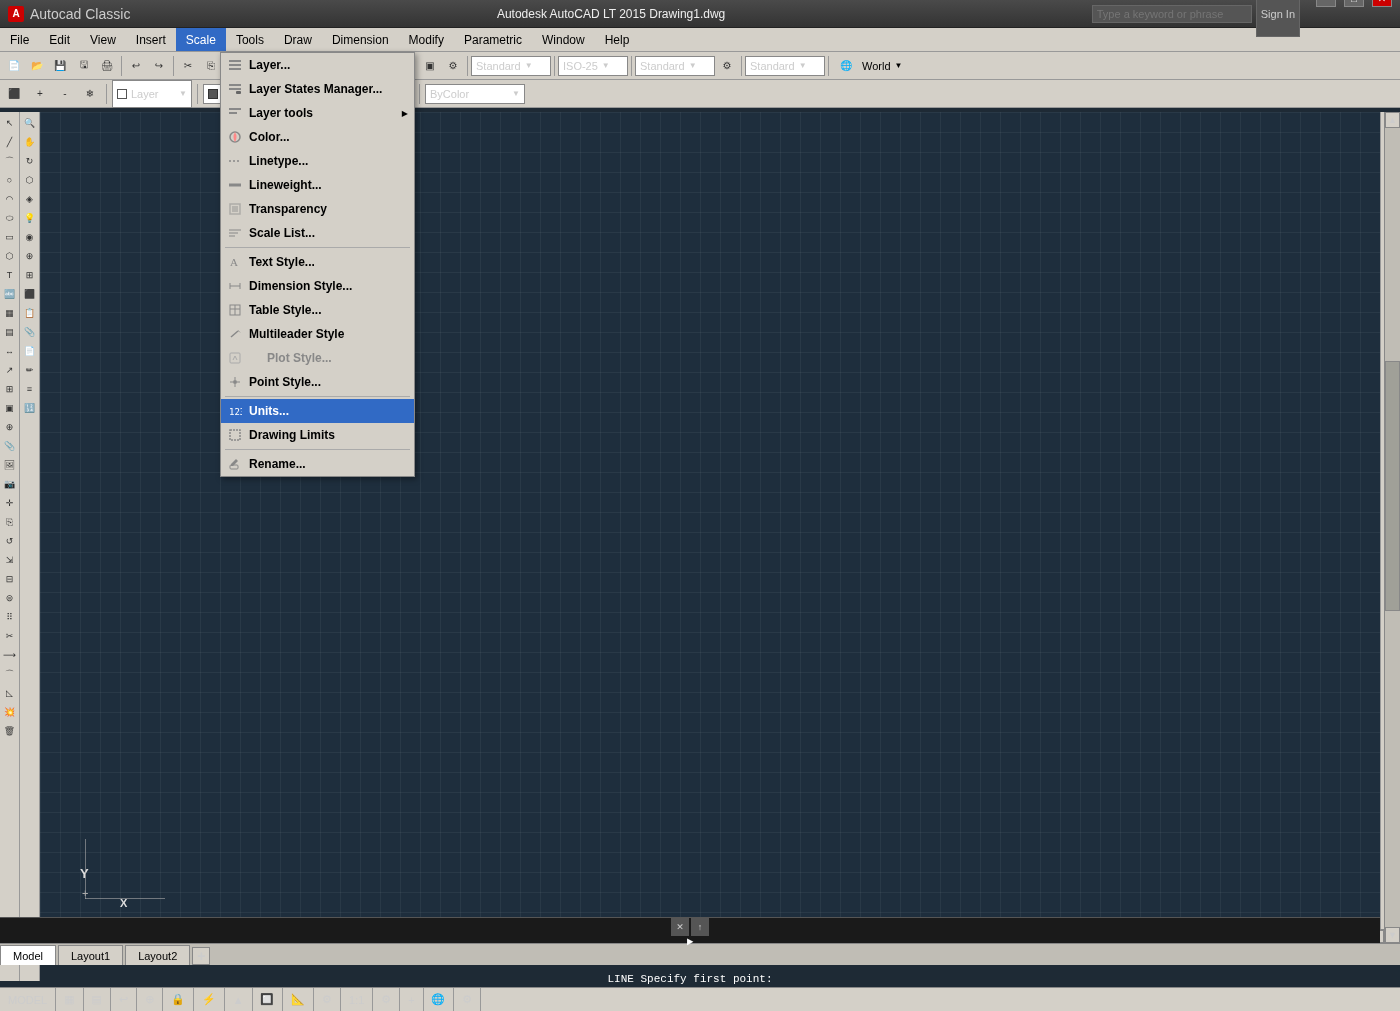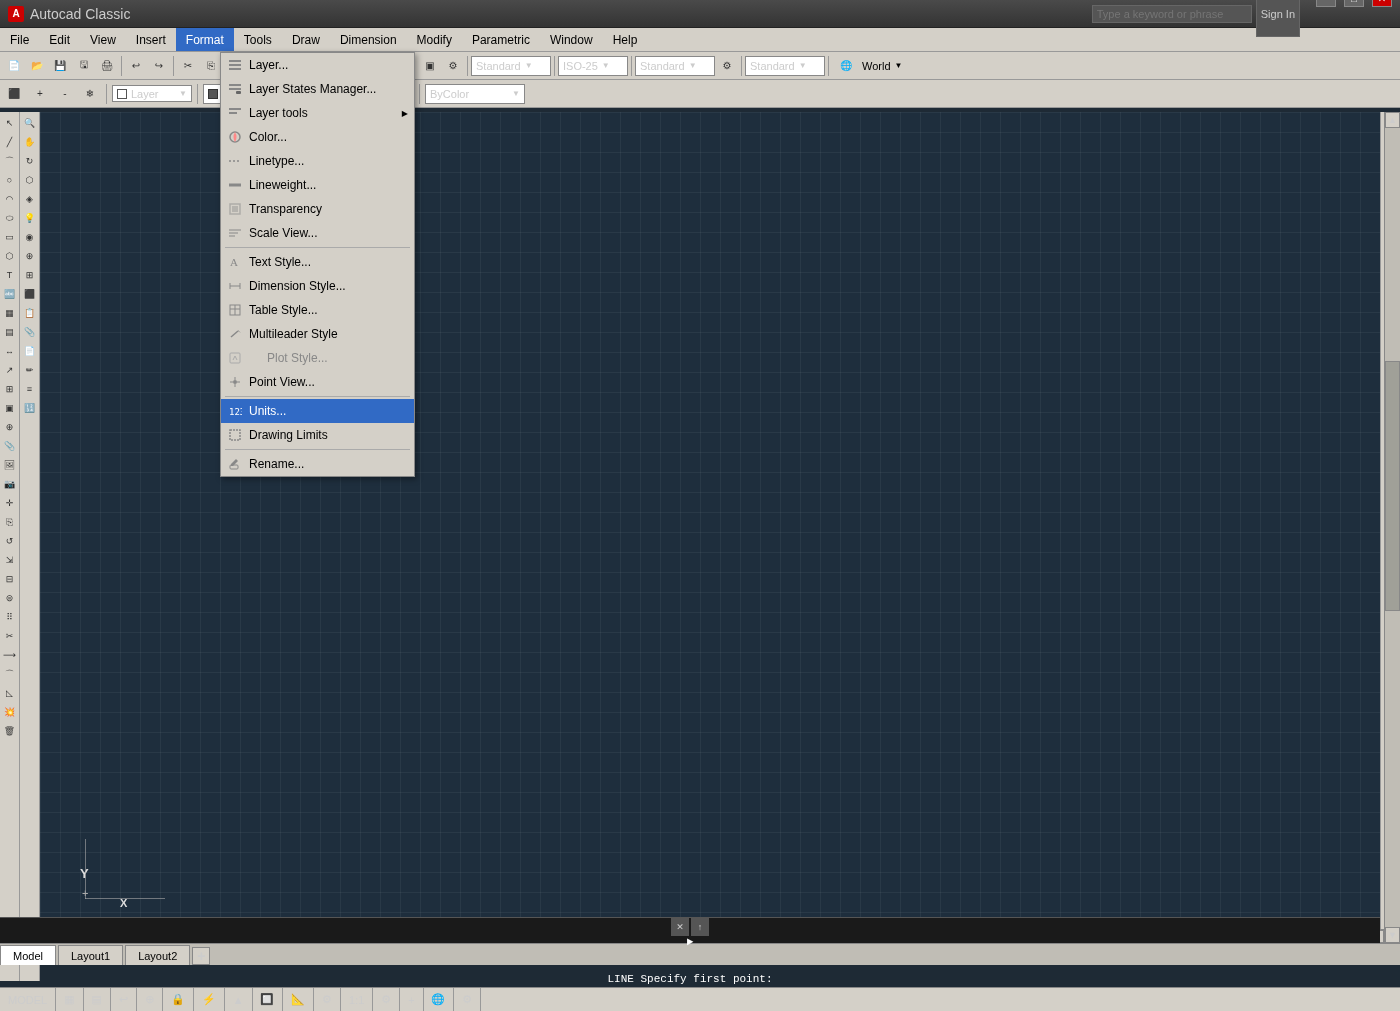--- a/index.html
+++ b/index.html
@@ -165,21 +165,21 @@
       color: #000;
       font-size: 12px;
     }
     .menu-entry.highlighted { background: #316ac5; color: #fff; }
     .menu-entry.disabled { color: #888; gap: 24px; }
     .menu-icon {
       width: 16px; height: 16px;
       display: flex; align-items: center; justify-content: center;
       flex-shrink: 0;
     }
-    .menu-entry-text { flex: 1; }
+    .menu-entry-text { flex: 1; font-weight: bold; }
     .menu-separator { height: 1px; background: #aaa; margin: 2px 4px; }
 
     
     .has-submenu::after {
       content: '▶';
       font-size: 8px;
       margin-left: auto;
     }
     .layout-tab {
       padding: 2px 12px;
@@ -248,37 +248,40 @@
     }
   </style>
 </head>
 <body>
 
 <div id="title-bar">
   <div id="title-bar-left">
     <div class="app-icon">A</div>
     <span style="font-size:14px; color:#ccc;">Autocad Classic</span>
   </div>
+  <div id="title-bar-center">
+    <span>Autodesk AutoCAD LT 2015    Drawing1.dwg</span>
+  </div>
   <div id="title-bar-right">
     <div style="display:flex;align-items:center;gap:4px;margin-right:8px;">
       <input type="text" style="width: 160px; height: 18px; font-size: 11px; padding: 0px 4px; border: 1px solid rgb(102, 102, 102); background: rgb(85, 85, 85); color: rgb(204, 204, 204);" placeholder="Type a keyword or phrase">
       <span style="background:#555;border:1px solid #666;padding:16px 4px;font-size:11px;color:#ccc;text-align:right;">Sign In</span>
     </div>
     <div class="win-btn">—</div>
     <div class="win-btn">□</div>
     <div class="win-btn close">✕</div>
   </div>
 </div>
 
 <div id="menu-bar">
   <div class="menu-item">File</div>
   <div class="menu-item">Edit</div>
   <div class="menu-item">View</div>
   <div class="menu-item">Insert</div>
-  <div class="menu-item active">Format</div>
+  <div class="menu-item active">Scale</div>
   <div class="menu-item">Tools</div>
   <div class="menu-item">Draw</div>
   <div class="menu-item">Dimension</div>
   <div class="menu-item">Modify</div>
   <div class="menu-item">Parametric</div>
   <div class="menu-item">Window</div>
   <div class="menu-item">Help</div>
 </div>
 
 <div id="toolbar1" style="background:#d4d0c8;height:28px;display:flex;align-items:center;padding:2px 4px;gap:1px;border-bottom:1px solid #999;">
@@ -339,21 +342,21 @@
 </div>
 
 <div id="layer-toolbar" style="background:#d4d0c8;height:28px;display:flex;align-items:center;padding:2px 4px;gap:3px;border-bottom:1px solid #999;">
 
   <div class="tb-btn" title="Layer Properties">⬛</div>
   <div class="tb-btn">+</div>
   <div class="tb-btn">-</div>
   <div class="tb-btn">❄</div>
   <div class="tb-sep"></div>
 
-  <div style="display:flex;align-items:center;background:#fff;border:1px solid #888;height:17px;padding:0 4px;font-size:11px;min-width:80px;">
+  <div style="display:flex;align-items:center;background:#fff;border:1px solid #888;height:28px;padding:0 4px;font-size:11px;min-width:80px;">
     <span style="display:inline-block;width:10px;height:10px;background:#fff;border:1px solid #555;margin-right:4px;"></span>
     <span>Layer</span>
     <span style="margin-left:auto;font-size:8px;">▼</span>
   </div>
   <div class="tb-sep"></div>
 
   <div style="display:flex;align-items:center;background:#fff;border:1px solid #888;height:20px;padding:0 4px;font-size:11px;min-width:100px;">
     <span style="display:inline-block;width:10px;height:10px;background:#555;border:1px solid #333;margin-right:4px;"></span>
     <span>ByLayer</span>
     <span style="margin-left:auto;font-size:8px;">▼</span>
@@ -535,21 +538,21 @@
   </div>
 
   <div class="menu-entry">
     <div class="menu-icon">
       <svg width="14" height="14" viewBox="0 0 14 14">
           <line x1="1" y1="4" x2="13" y2="4" stroke="#888" stroke-width="1"></line>
           <line x1="1" y1="7" x2="10" y2="7" stroke="#888" stroke-width="1"></line>
           <line x1="1" y1="10" x2="7" y2="10" stroke="#888" stroke-width="1"></line>
         </svg>
     </div>
-    <span class="menu-entry-text">Scale View...</span>
+    <span class="menu-entry-text">Scale List...</span>
   </div>
   <div class="menu-separator"></div>
 
   <div class="menu-entry">
     <div class="menu-icon">
       <svg width="14" height="14" viewBox="0 0 14 14">
           <text x="2" y="11" font-size="11" fill="#888" font-family="serif">A</text>
         </svg>
     </div>
     <span class="menu-entry-text">Text Style...</span>
@@ -600,21 +603,21 @@
   <div class="menu-entry">
     <div class="menu-icon">
       <svg width="14" height="14" viewBox="0 0 14 14">
           <circle cx="7" cy="7" r="2" fill="#888"></circle>
           <line x1="7" y1="2" x2="7" y2="5" stroke="#888" stroke-width="1"></line>
           <line x1="7" y1="9" x2="7" y2="12" stroke="#888" stroke-width="1"></line>
           <line x1="2" y1="7" x2="5" y2="7" stroke="#888" stroke-width="1"></line>
           <line x1="9" y1="7" x2="12" y2="7" stroke="#888" stroke-width="1"></line>
         </svg>
     </div>
-    <span class="menu-entry-text">Point View...</span>
+    <span class="menu-entry-text">Point Style...</span>
   </div>
   <div class="menu-separator"></div>
 
   <div class="menu-entry highlighted">
     <div class="menu-icon">
       <svg width="14" height="14" viewBox="0 0 14 14">
           <text x="1" y="11" font-size="9" fill="#fff" font-family="monospace">123</text>
         </svg>
     </div>
     <span class="menu-entry-text">Units...</span>

